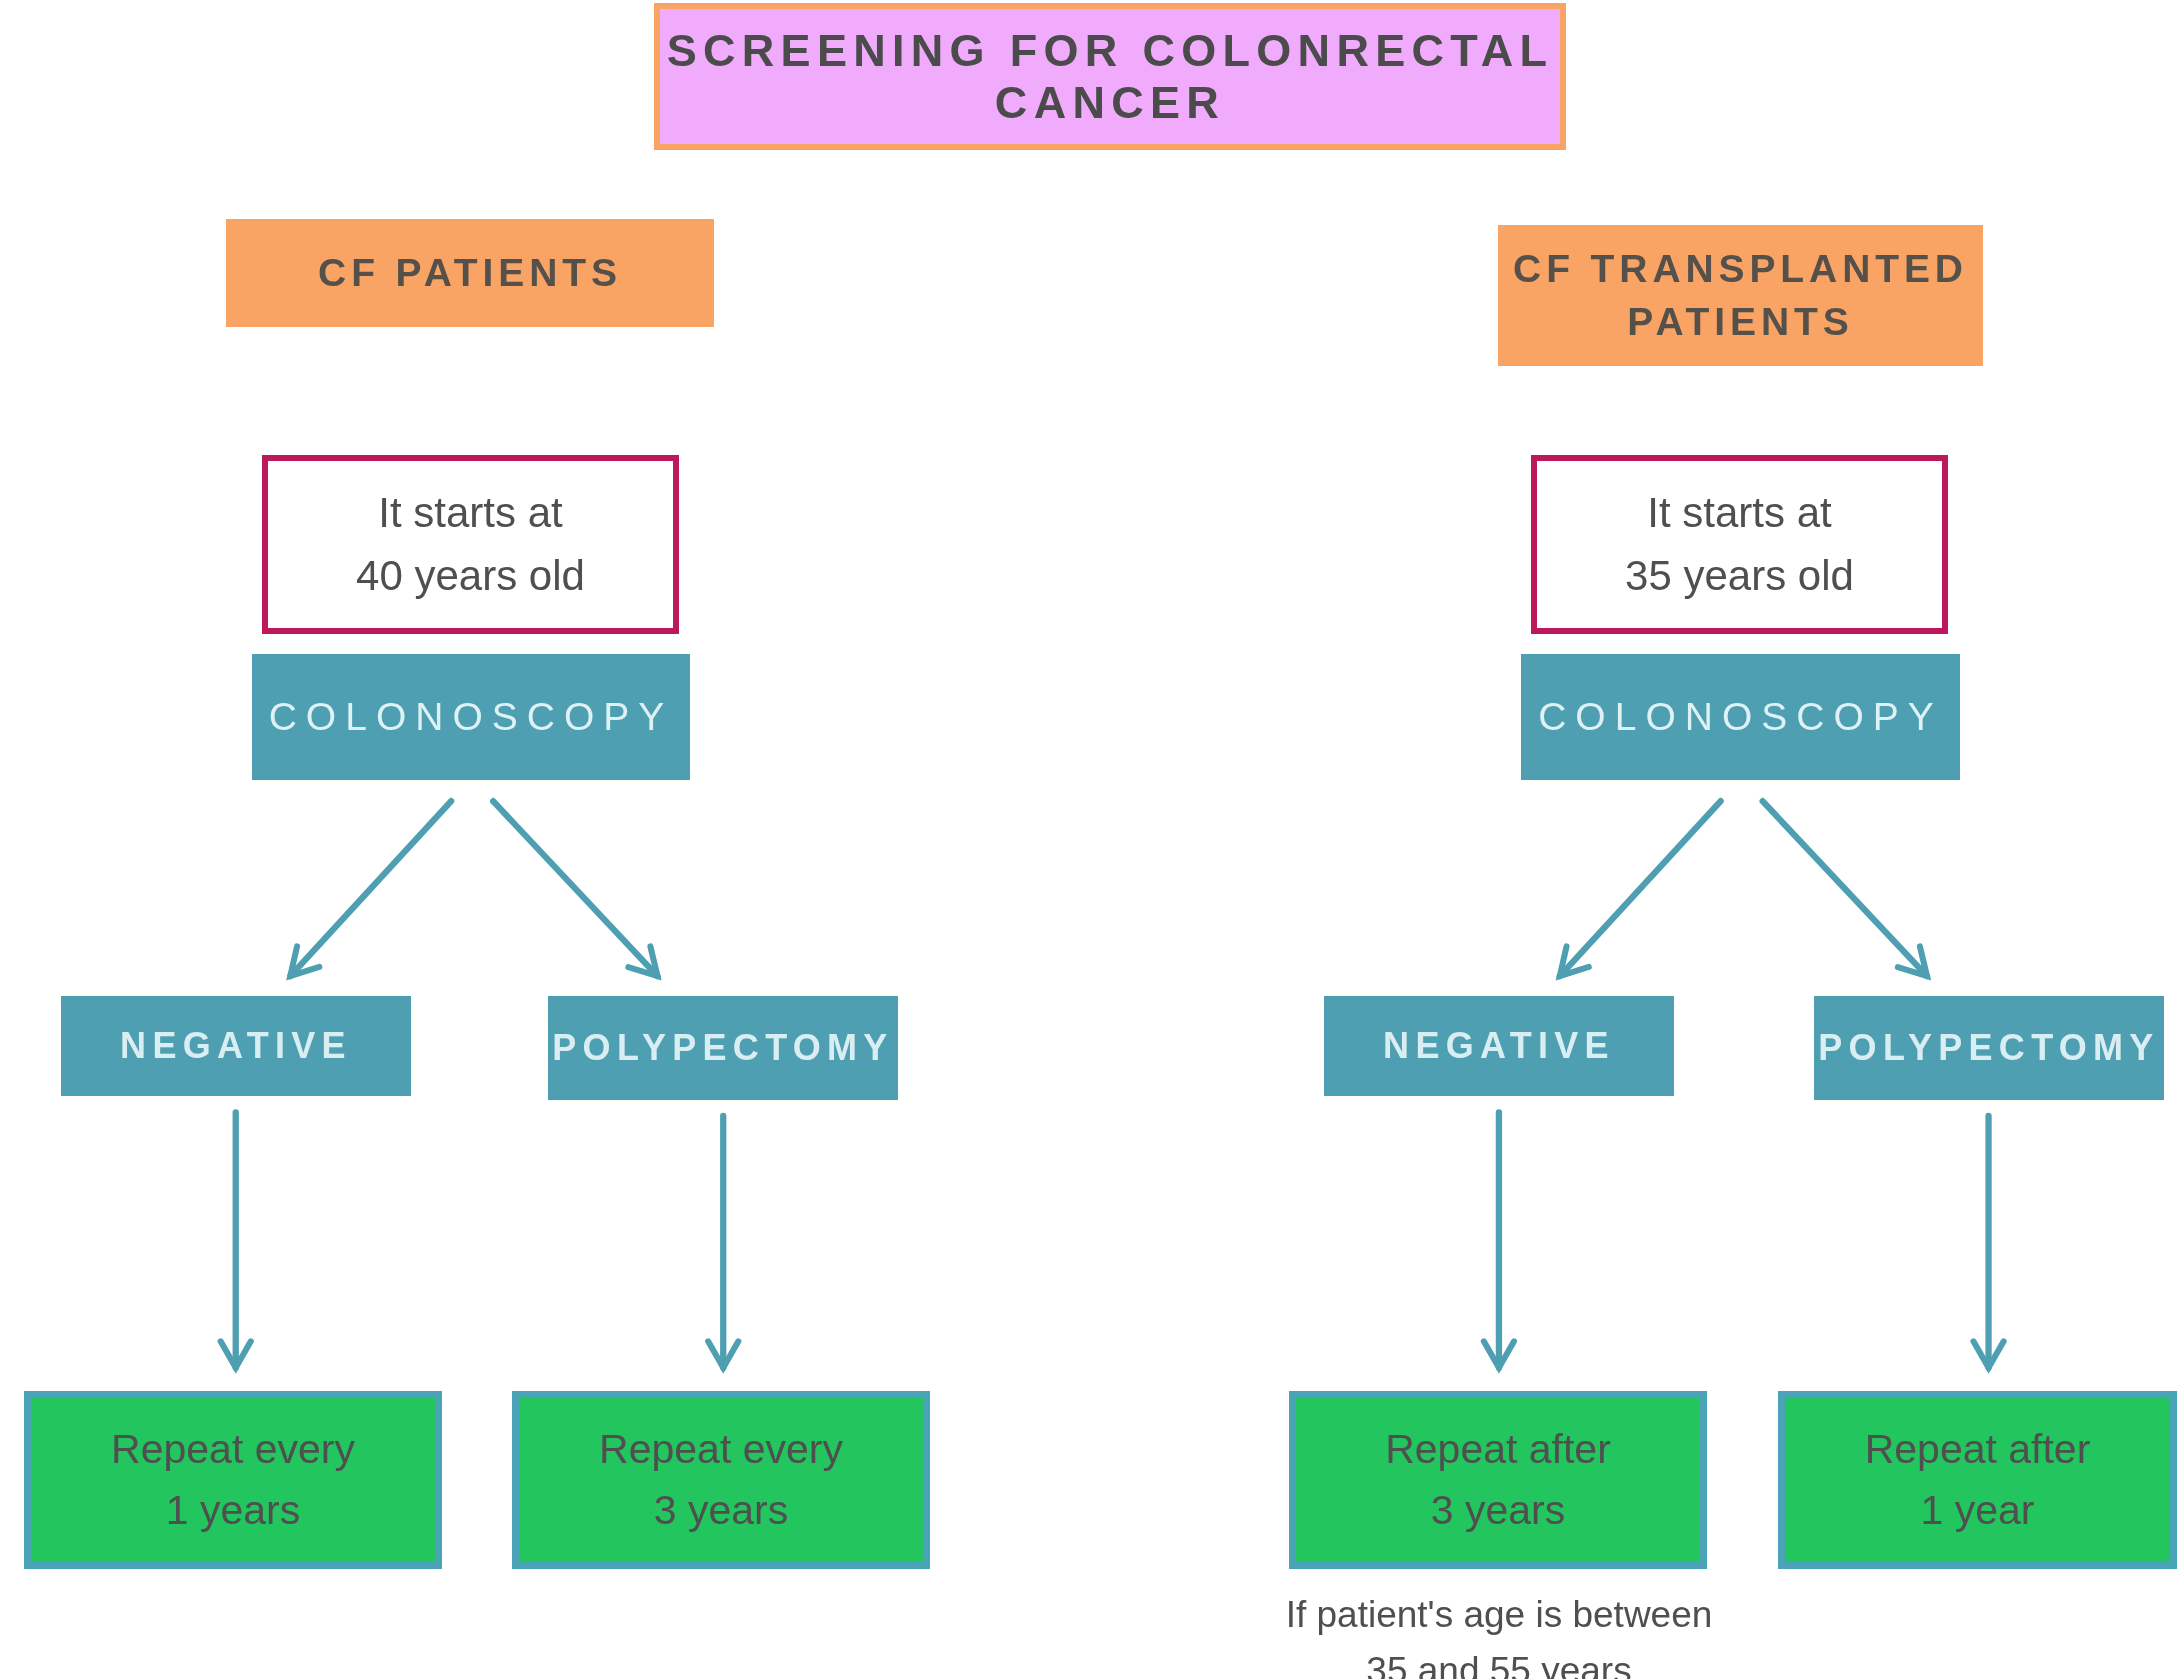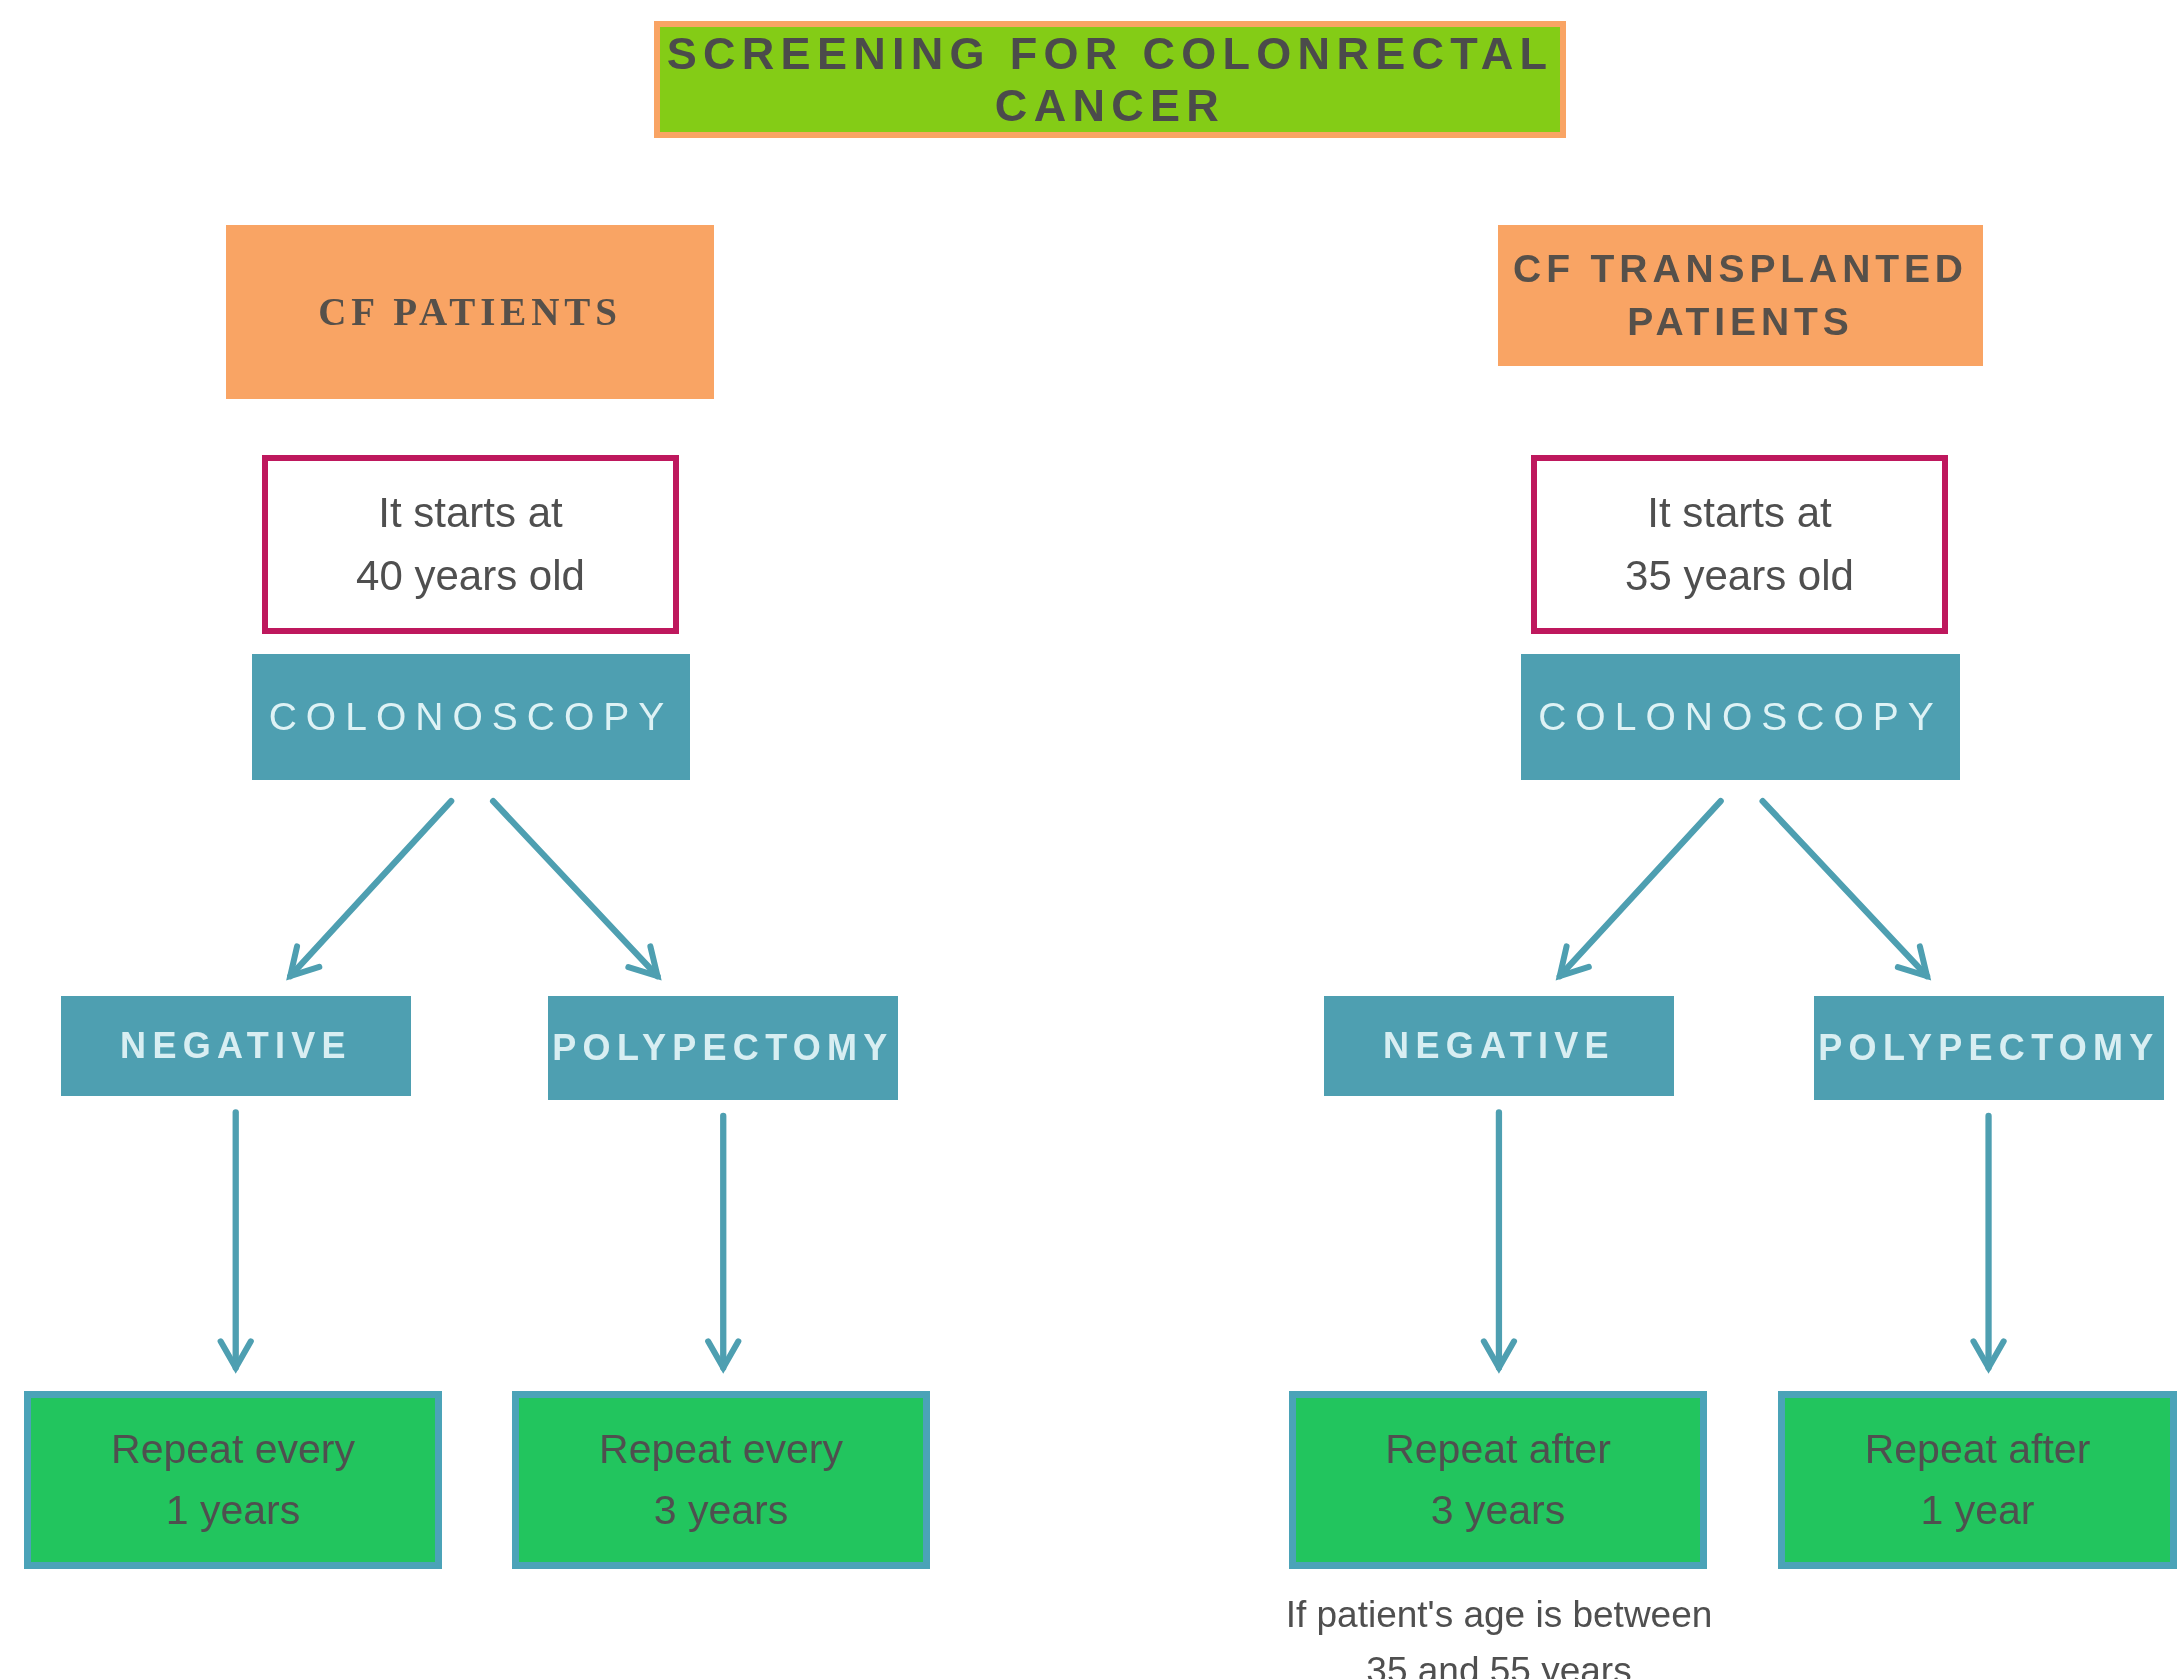--- a/index.html
+++ b/index.html
@@ -1,22 +1,22 @@
 <!DOCTYPE html>
 <html style="font-size:11.2px"><head>
 <meta charset="utf-8">
 <style>
   html,body{margin:0;padding:0;background:#ffffff;}
   body{width:2183px;height:1680px;position:relative;font-family:"Liberation Sans",sans-serif;}
   .canvas{position:absolute;inset:0;width:2183px;height:1680px;}
   .box{position:absolute;display:flex;flex-direction:column;align-items:center;justify-content:center;box-sizing:border-box;text-align:center;}
-  .title-box{left:654px;top:21px;width:912px;height:117px;border:6.3px solid #F9A464;background:#84cc16;}
+  .title-box{left:654px;top:3px;width:912px;height:147px;border:6.3px solid #F9A464;background:#f0abfc;}
   .title-text{font-size:45px;font-weight:700;letter-spacing:6.3px;color:#4B4B4B;}
   .header-box{background:#F9A464;color:#56504A;font-size:39px;font-weight:700;letter-spacing:4.9px;line-height:1.35;padding:0 14px;}
-  .header-left{left:226px;top:225px;width:488px;height:174px;font-family:Liberation Serif, serif;}
+  .header-left{left:226px;top:219px;width:488px;height:108px;}
   .header-right{left:1498px;top:225px;width:485px;height:141px;}
   .start-box{border:6px solid #be185d;background:#ffffff;color:#4F4F4F;font-size:42px;line-height:1.48;}
   .start-left{left:262px;top:455px;width:417px;height:179px;}
   .start-right{left:1531px;top:455px;width:417px;height:179px;}
   .proc-box{background:#4E9FB1;color:#DEF2F5;font-size:39px;font-weight:500;letter-spacing:9px;}
   .proc-left{left:252px;top:654px;width:438px;height:126px;}
   .proc-right{left:1521px;top:654px;width:439px;height:126px;}
   .outcome-box{background:#4E9FB1;color:#D8EEF2;font-size:36px;font-weight:600;letter-spacing:6.3px;}
   .neg-left{left:61px;top:996px;width:350px;height:100px;}
   .poly-left{left:548px;top:996px;width:350px;height:104px;}

